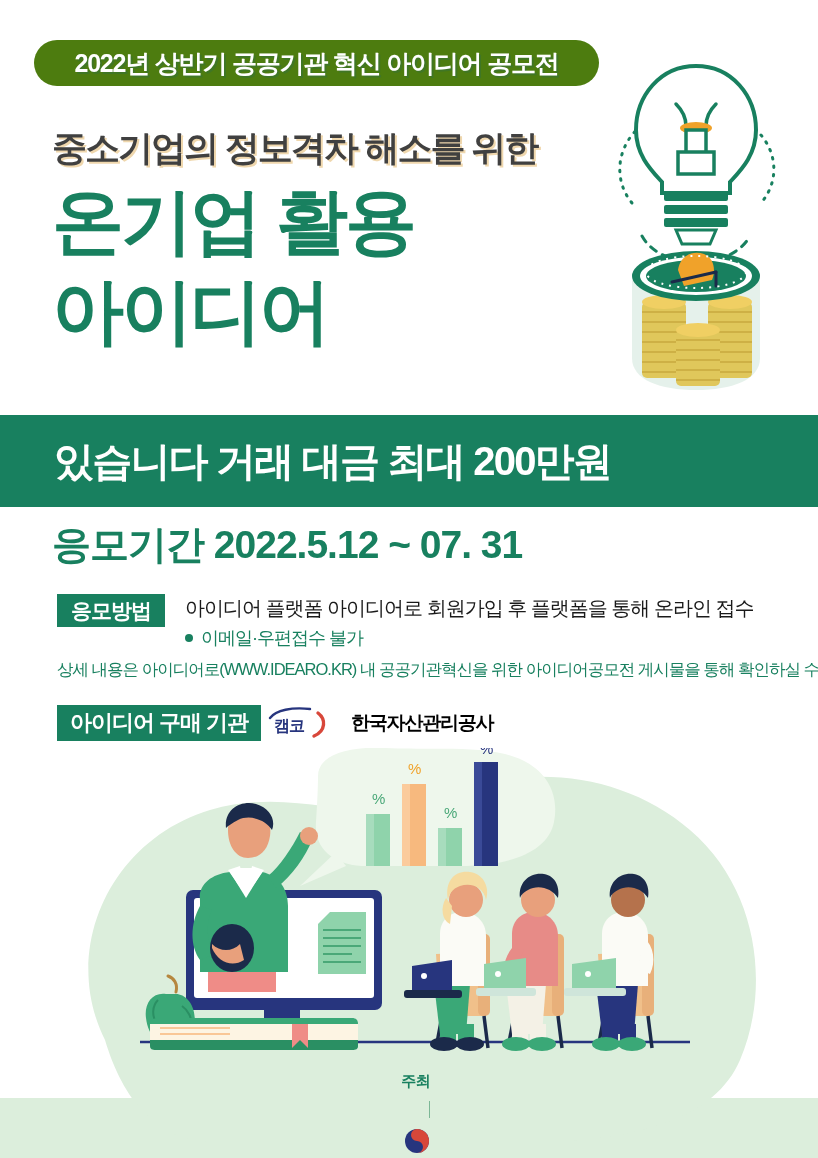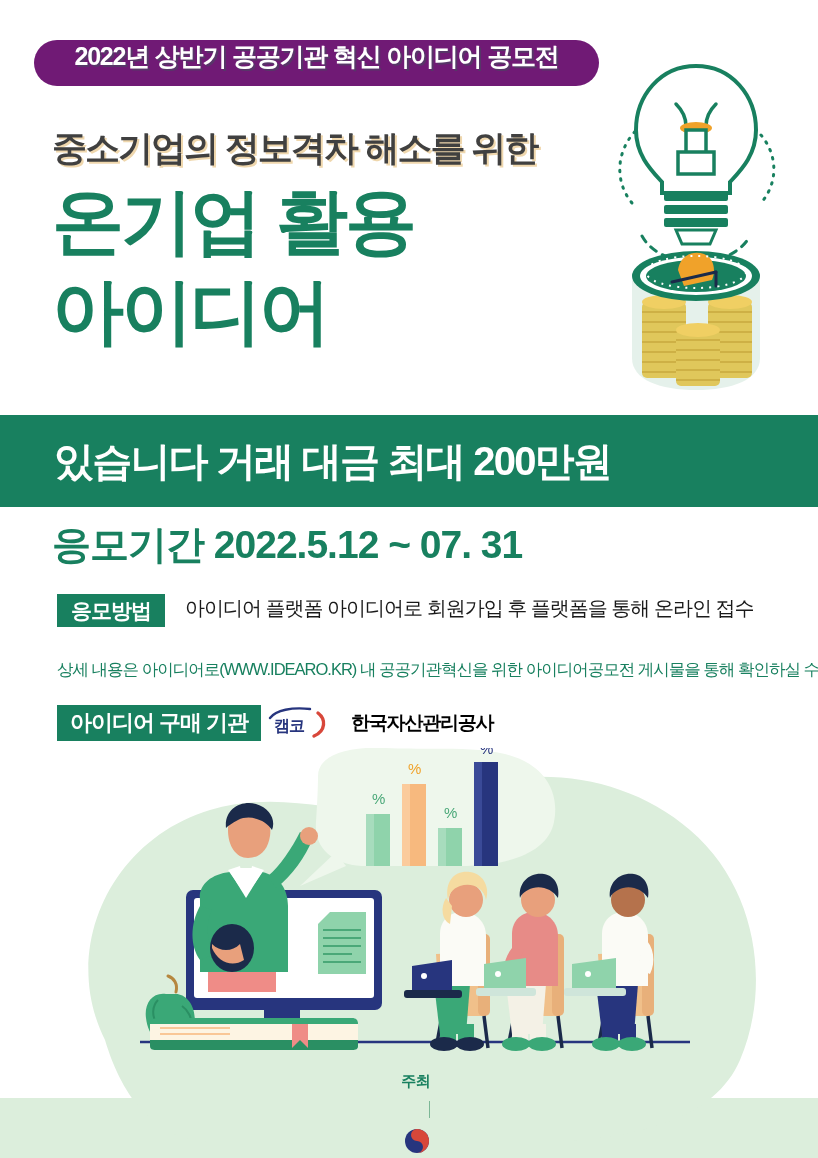--- a/index.html
+++ b/index.html
@@ -17,22 +17,22 @@
   .blob-layer { position:absolute; left:0; top:740px; width:818px; height:418px; z-index:1; }
   .footer-band {
     position:absolute; left:0; bottom:0; width:818px; height:60px;
     background:#dceedc; z-index:1;
   }
 
   
   .badge {
     position:absolute; left:34px; top:40px;
     width:565px; height:46px;
-    background:#701a75; border-radius:23px;
-    display:flex; justify-content:center;
+    background:#4d7c0f; border-radius:23px;
+    display:flex; align-items:center; justify-content:center;
     z-index:5;
   }
   .badge-text {
     color:#ffffff; font-size:25px; font-weight:bold;
     letter-spacing:-1.2px; white-space:nowrap;
     text-shadow:2px 2px 0 rgba(40,110,80,.35);
   }
 
   
   .subtitle {
@@ -217,20 +217,24 @@
   <div class="prize-banner">
     <span class="prize-text">있습니다 거래 대금 최대 200만원</span>
   </div>
 
   <div class="period">응모기간 2022.5.12 ~ 07. 31</div>
 
   <div class="label-chip chip-apply">
     <span>응모방법</span>
   </div>
   <div class="apply-main">아이디어 플랫폼 아이디어로 회원가입 후 플랫폼을 통해 온라인 접수</div>
+  <div class="apply-bullet">
+    <span class="dot"></span>
+    <span>이메일·우편접수 불가</span>
+  </div>
 
   <div class="detail-note">상세 내용은 아이디어로(WWW.IDEARO.KR) 내 공공기관혁신을 위한 아이디어공모전 게시물을 통해 확인하실 수 있습니다.</div>
 
   <div class="label-chip chip-buyer">
     <span>아이디어 구매 기관</span>
   </div>
   <div class="buyer-logo">
     <svg class="kamco-mark" viewBox="0 0 78 32">
       <path d="M4 11 C10 3 26 0 44 2" fill="none" stroke="#27357e" stroke-width="2.4" stroke-linecap="round"></path>
       <text x="8" y="24" font-family="Liberation Sans, sans-serif" font-size="16" font-weight="bold" fill="#27357e" letter-spacing="-1">캠코</text>

